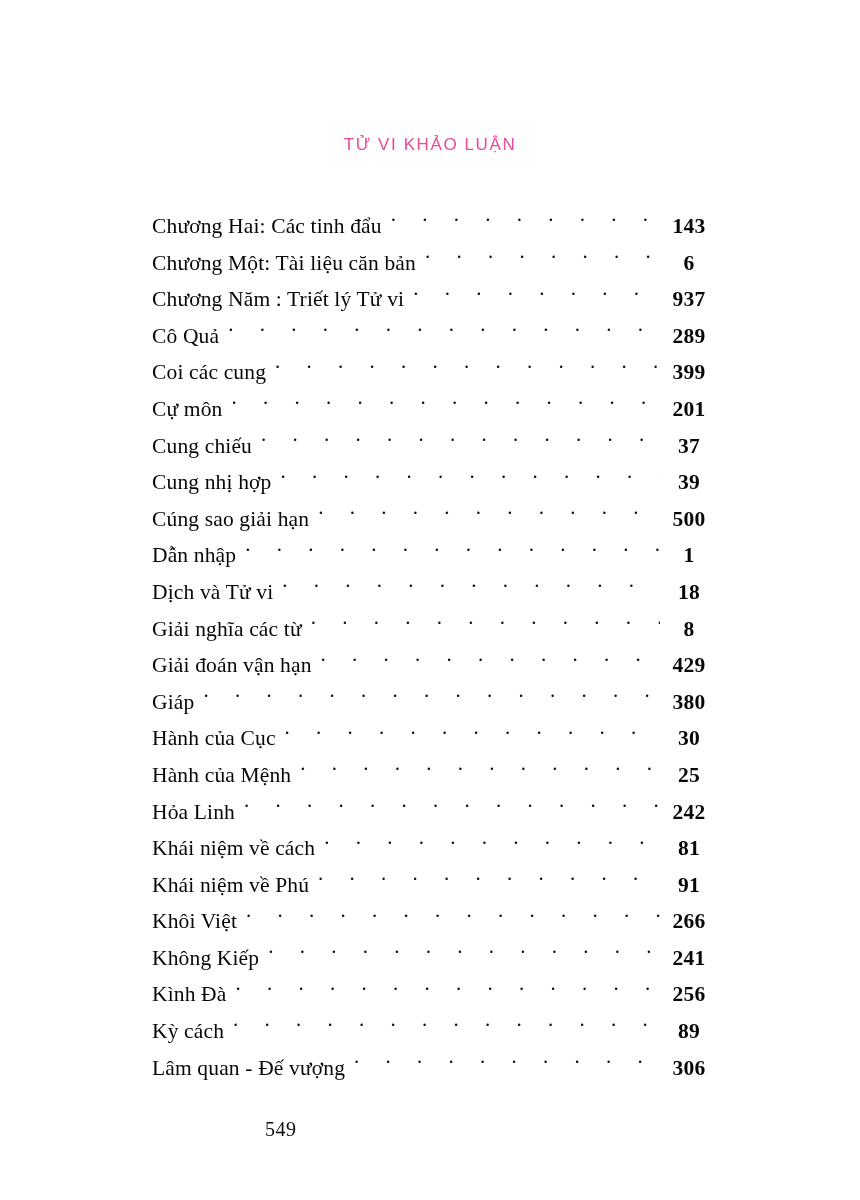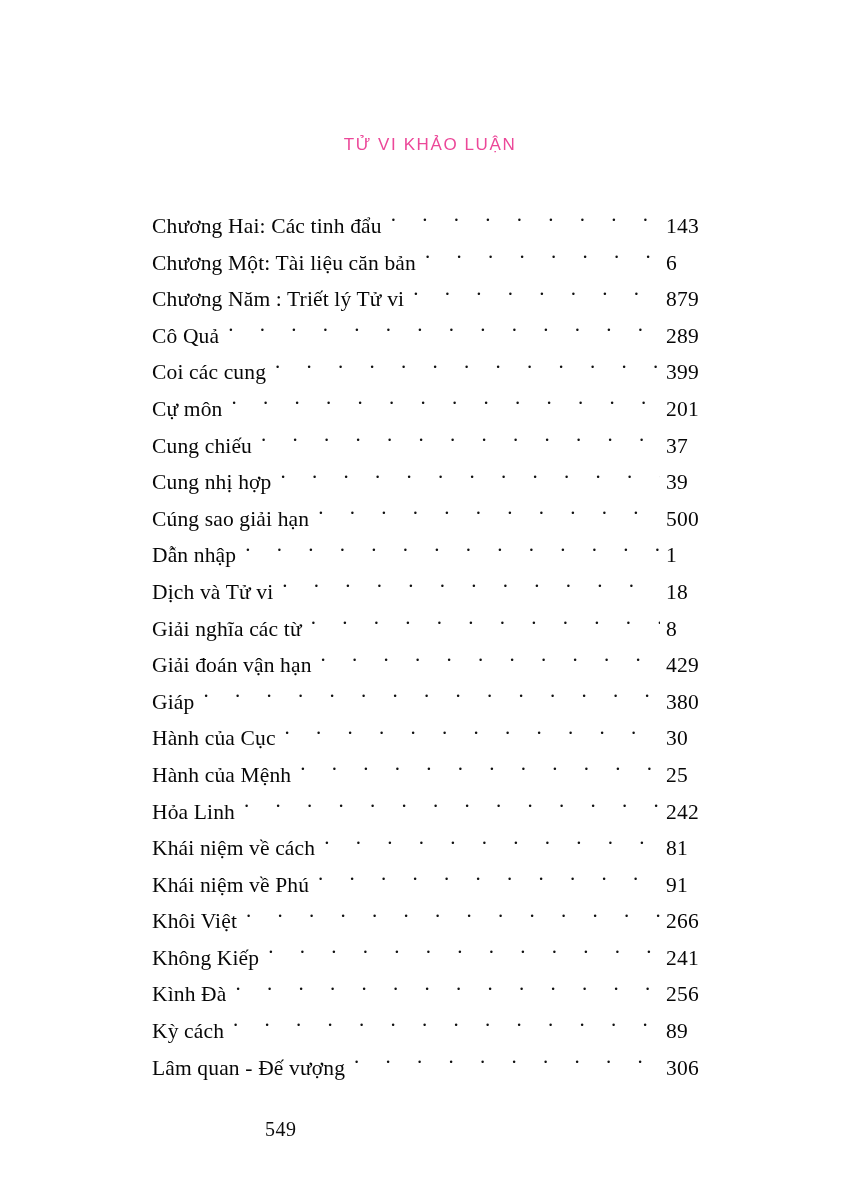--- a/index.html
+++ b/index.html
@@ -83,23 +83,24 @@
     display: block;
     letter-spacing: 10.5px;
     font-size: 21px;
     color: #111111;
     white-space: nowrap;
   }
 
   .entry-page {
     flex: 0 0 auto;
     width: 46px;
-    text-align: left;
+    text-align: center;
     padding-left: 4px;
     letter-spacing: 0.3px;
+    font-weight: bold;
   }
 
   
   .folio {
     position: absolute;
     top: 1118px;
     left: 0;
     width: 860px;
     text-align: left;
     font-size: 20px;
@@ -125,21 +126,21 @@
         <span class="entry-page">143</span>
       </li>
       <li class="index-entry">
         <span class="entry-title">Chương Một: Tài liệu căn bản</span>
         <span class="entry-leader"></span>
         <span class="entry-page">6</span>
       </li>
       <li class="index-entry">
         <span class="entry-title">Chương Năm : Triết lý Tử vi</span>
         <span class="entry-leader"></span>
-        <span class="entry-page">879</span>
+        <span class="entry-page">937</span>
       </li>
       <li class="index-entry">
         <span class="entry-title">Cô Quả</span>
         <span class="entry-leader"></span>
         <span class="entry-page">289</span>
       </li>
       <li class="index-entry">
         <span class="entry-title">Coi các cung</span>
         <span class="entry-leader"></span>
         <span class="entry-page">399</span>

